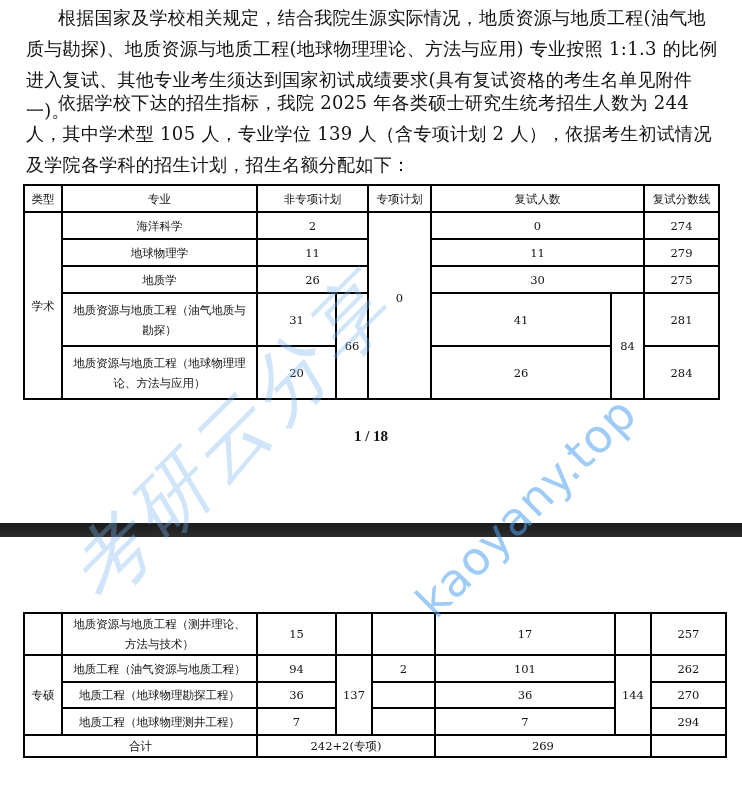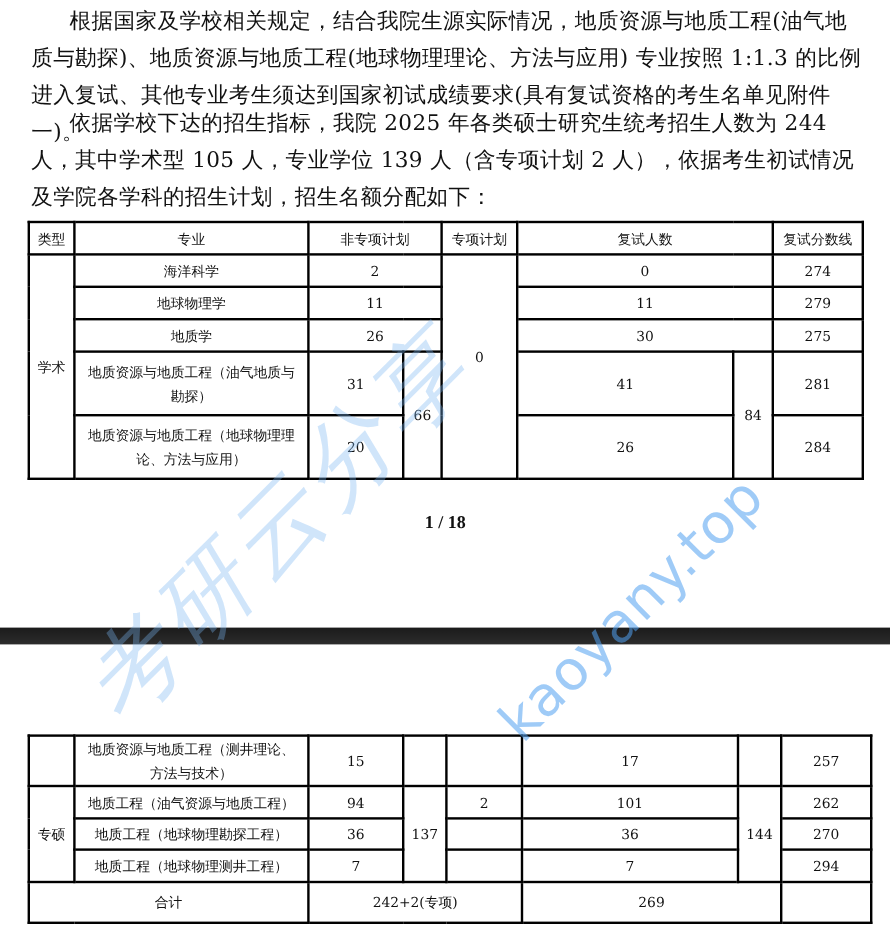--- a/index.html
+++ b/index.html
@@ -129,21 +129,21 @@
     <td class="c">36</td>
     <td class="c">270</td>
   </tr>
   <tr style="height:27px">
     <td class="l">地质工程（地球物理测井工程）</td>
     <td class="c">7</td>
     <td class="c"></td>
     <td class="c">7</td>
     <td class="c">294</td>
   </tr>
-  <tr style="height:34px">
+  <tr style="height:22px">
     <td class="l" colspan="2">合计</td>
     <td class="c" colspan="3">242+2(专项)</td>
     <td class="c" colspan="2">269</td>
     <td class="c"></td>
   </tr>
 </tbody>
   </table>
 
 <div class="wm wm1">考研云分享</div>
 <div class="wm wm2">kaoyany.top</div>

